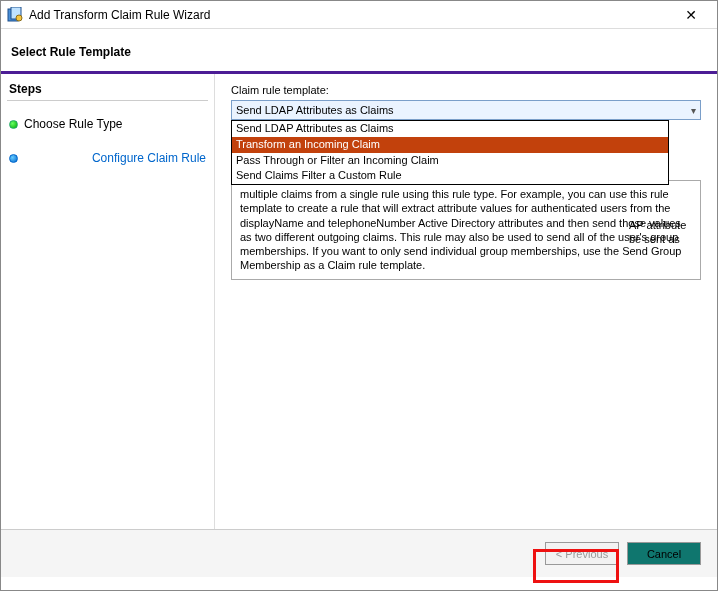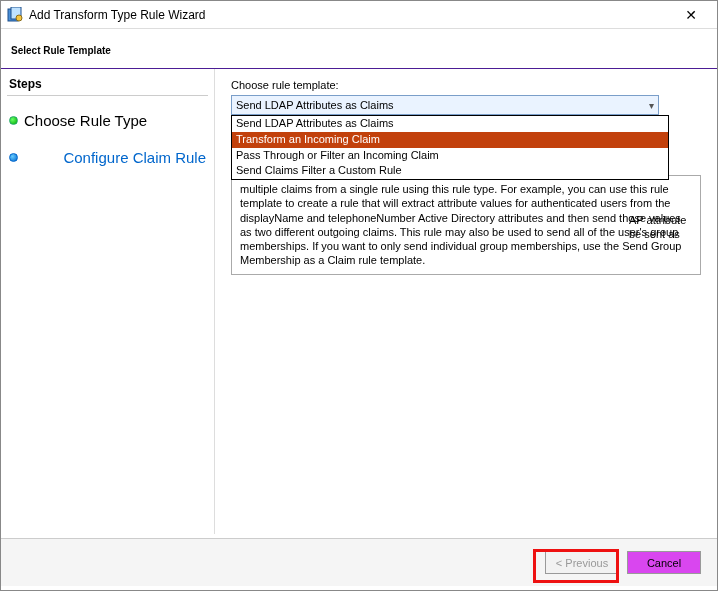--- a/index.html
+++ b/index.html
@@ -30,23 +30,23 @@
     .titlebar .title { font-size: 12px; }
     .titlebar .close {
       margin-left: auto;
       width: 40px; height: 22px;
       display:flex; align-items:center; justify-content:center;
       font-size: 14px;
       cursor: pointer;
     }
     .header {
       padding: 16px 10px 12px 10px;
-      font-size: 10px;
+      font-size: 12px;
       font-weight: bold;
-      border-bottom: 1px solid #4c1d95;
+      border-bottom: 3px solid #4c1d95;
     }
     .body {
       display: flex;
       height: calc(100% - 28px - 48px - 48px);
     }
     .sidebar {
       width: 230px;
       padding: 4px 6px;
       border-right: 1px solid #ddd;
     }
@@ -55,21 +55,21 @@
       padding: 4px 2px;
       border-bottom: 1px solid #ccc;
       margin-bottom: 4px;
       font-size: 12px;
     }
     .step {
       display: flex;
       align-items: center;
       padding: 4px 2px;
       gap: 6px;
-      font-size: 15px;
+      font-size: 12px;
       margin-top: 12px;
     }
     .step .bullet {
       width: 9px; height: 9px; border-radius: 50%;
       border: 1px solid #2a6;
       background: radial-gradient(circle at 35% 35%, #6f6, #0a0);
       flex-shrink:0;
     }
     .step.current .bullet {
       border: 1px solid #06c;
@@ -78,21 +78,21 @@
     .step.current { color: #06c; justify-content: space-between; }
     .main {
       flex: 1;
       padding: 10px 16px;
       position: relative;
     }
     .instr { margin-bottom: 10px; line-height: 1.3; }
     .label { margin-bottom: 4px; }
     .combo {
       position: relative;
-      width: 428px;
+      width: 470px;
     }
     .combo-box {
       border: 1px solid #7a9ec9;
       background: #eaf3ff;
       height: 20px;
       display: flex;
       align-items: center;
       padding: 0 4px;
       cursor: pointer;
     }
@@ -131,35 +131,35 @@
       position: absolute;
       right: 28px;
       top: 144px;
       width: 60px;
       font-size: 11px;
       line-height: 1.3;
       text-align: left;
     }
     .footer {
       position: absolute;
-      bottom: 4px; left: 0; right: 0;
+      bottom: 13px; left: 0; right: 0;
       height: 48px;
       border-top: 1px solid #ccc;
       display: flex;
       align-items: center;
       justify-content: flex-end;
       gap: 8px;
       padding-right: 16px;
       background: #f5f5f5;
     }
     .btn {
       min-width: 74px;
       height: 23px;
       border: 1px solid #999;
-      background: #d946ef;
+      background: #0f766e;
       font-size: 11px;
       cursor: pointer;
       display:flex; align-items:center; justify-content:center;
     }
     .btn.disabled {
       color: #999;
       background: #f2f2f2;
       cursor: default;
     }
     .btn.primary {
@@ -183,41 +183,41 @@
 <body>
 
 <div class="titlebar">
   <span class="icon">
     <svg viewBox="0 0 16 16">
         <rect x="1" y="2" width="10" height="12" fill="#4a90d9" stroke="#1c4f8b"></rect>
         <rect x="4" y="0" width="10" height="12" fill="#bfe2ff" stroke="#1c4f8b"></rect>
         <circle cx="12" cy="11" r="3" fill="#f5c542" stroke="#8a6d1a"></circle>
       </svg>
   </span>
-  <span class="title">Add Transform Type Rule Wizard</span>
+  <span class="title">Add Transform Claim Rule Wizard</span>
   <span class="close">✕</span>
 </div>
 
 <div class="header">Select Rule Template</div>
 
 <div class="body">
   <div class="sidebar">
     <div class="sidebar-title">Steps</div>
     <div class="step">
       <span class="bullet"></span>
       <span>Choose Rule Type</span>
     </div>
     <div class="step current">
       <span class="bullet"></span>
       <span>Configure Claim Rule</span>
     </div>
   </div>
 
   <div class="main">
-    <div class="label">Choose rule template:</div>
+    <div class="label">Claim rule template:</div>
 
     <div class="combo">
       <div class="combo-box">
         <span>Send LDAP Attributes as Claims</span>
         <span class="caret">▾</span>
       </div>
       <div class="dropdown">
         <div class="option">Send LDAP Attributes as Claims</div>
         <div class="option selected">Transform an Incoming Claim</div>
         <div class="option">Pass Through or Filter an Incoming Claim</div>

